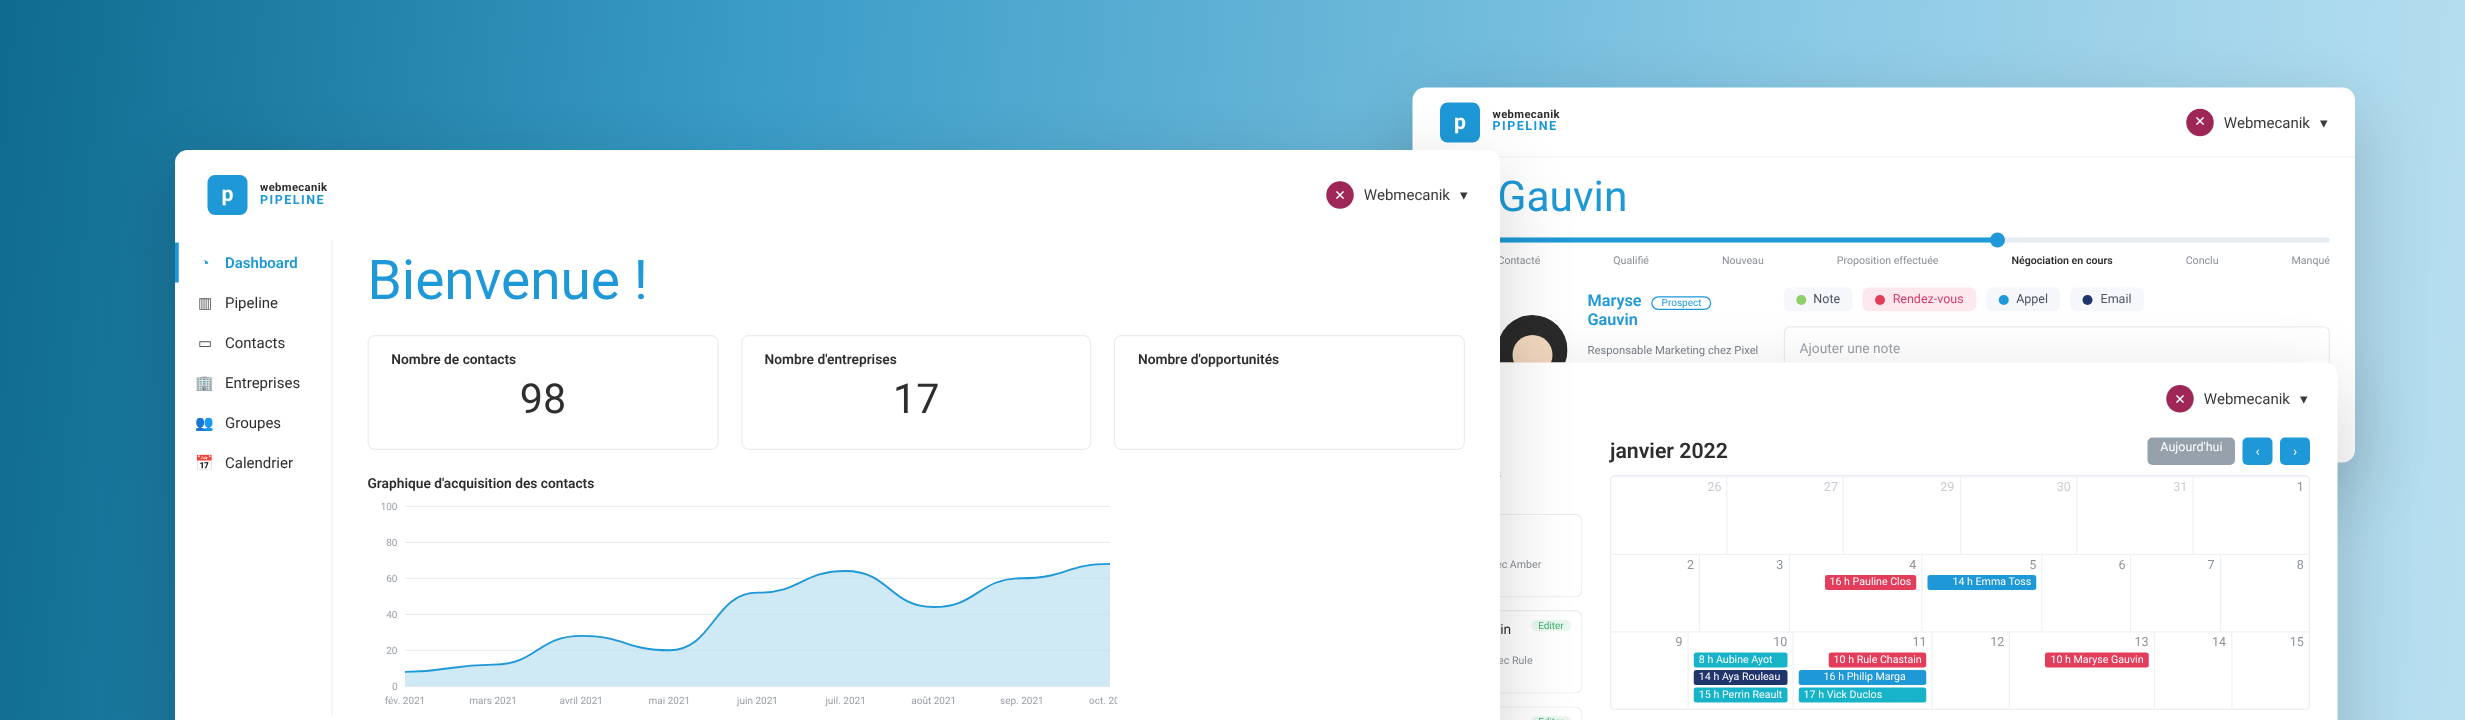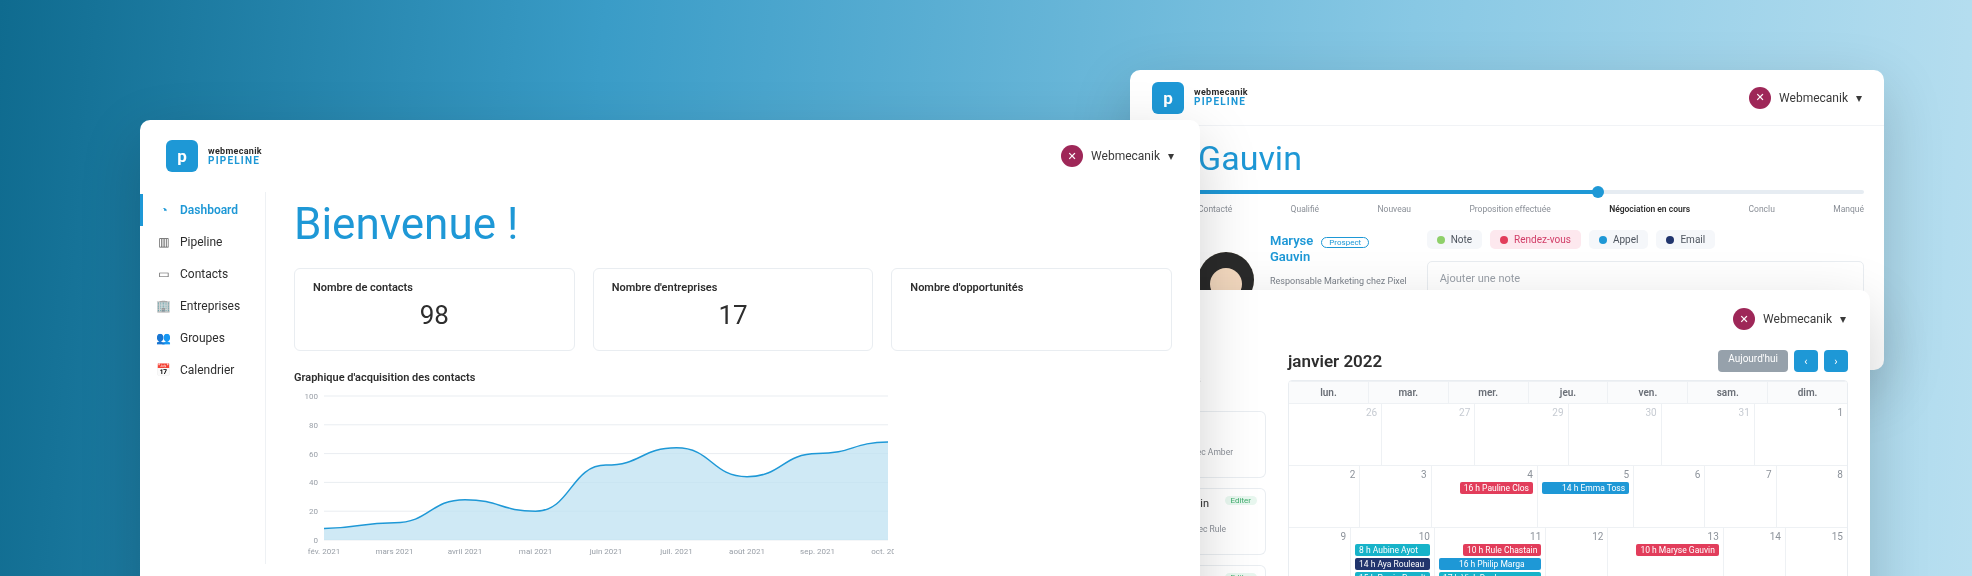--- a/index.html
+++ b/index.html
@@ -26,21 +26,21 @@
 .pa-side { width:126px; border-right:1px solid #eef1f4; padding-top:2px; }
 .nav-item { display:flex; align-items:center; gap:9px; height:32px; padding:0 14px; font-size:12px; color:#2e2e2e; cursor:pointer; border-left:3px solid transparent; }
 .nav-item.active { color:#1e98d6; border-left-color:#1e98d6; font-weight:600; }
 .nav-ico { width:14px; display:flex; justify-content:center; color:#555; }
 .nav-item.active .nav-ico { color:#1e98d6; }
 .pa-main { flex:1; padding:6px 28px 0 28px; }
 .welcome { font-size:44px; font-weight:400; color:#1e98d6; margin-bottom:18px; }
 .stat-row { display:flex; gap:18px; }
 .stat-card { flex:1; border:1px solid #e9edf1; border-radius:6px; padding:12px 18px 20px; }
 .stat-label { font-size:11px; color:#2e2e2e; font-weight:600; margin-bottom:6px; }
-.stat-val { font-size:26px; color:#2e2e2e; text-align:center; }
+.stat-val { font-size:33px; color:#2e2e2e; text-align:center; }
 .chart-title { font-size:11px; color:#2e2e2e; font-weight:600; margin-top:20px; margin-bottom:6px; }
 
 
 .panel-b { left: 1130px; top: 70px; width: 754px; height: 300px; z-index:1; }
 .pb-head { height:56px; display:flex; align-items:center; padding:0 22px; justify-content:space-between; border-bottom:1px solid #f1f3f6; }
 .pb-body { display:flex; }
 .pb-side { width:56px; padding-top:4px; }
 .pb-side .mini { font-size:9px; color:#6a6f77; padding:6px 10px; white-space:nowrap; }
 .pb-side .mini.active { color:#e13d6a; }
 .pb-main { flex:1; padding:12px 20px 0 12px; }
@@ -290,29 +290,20 @@
       <div class="cal-col">
         <div class="cal-head">
           <div class="cal-title">janvier 2022</div>
           <div class="cal-ctrl">
             <div class="btn-today">Aujourd'hui</div>
             <div class="btn-nav">‹</div>
             <div class="btn-nav">›</div>
           </div>
         </div>
         <div class="cal-grid">
-          <div class="row hdr">
-            <div class="cell">lun.</div>
-              <div class="cell">mar.</div>
-              <div class="cell">mer.</div>
-              <div class="cell">jeu.</div>
-              <div class="cell">ven.</div>
-              <div class="cell">sam.</div>
-              <div class="cell">dim.</div>
-          </div>
           <div class="row">
             <div class="cell dim">
                 <div class="dn">26</div>
               </div>
             <div class="cell dim">
                 <div class="dn">27</div>
               </div>
             <div class="cell dim">
                 <div class="dn">29</div>
               </div>

